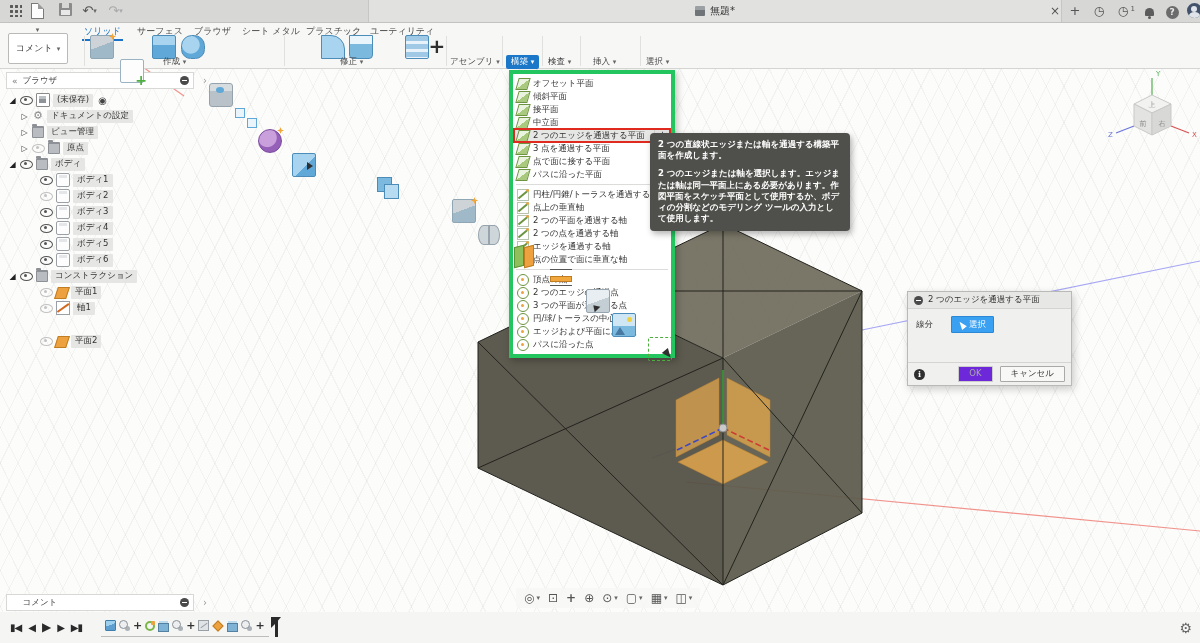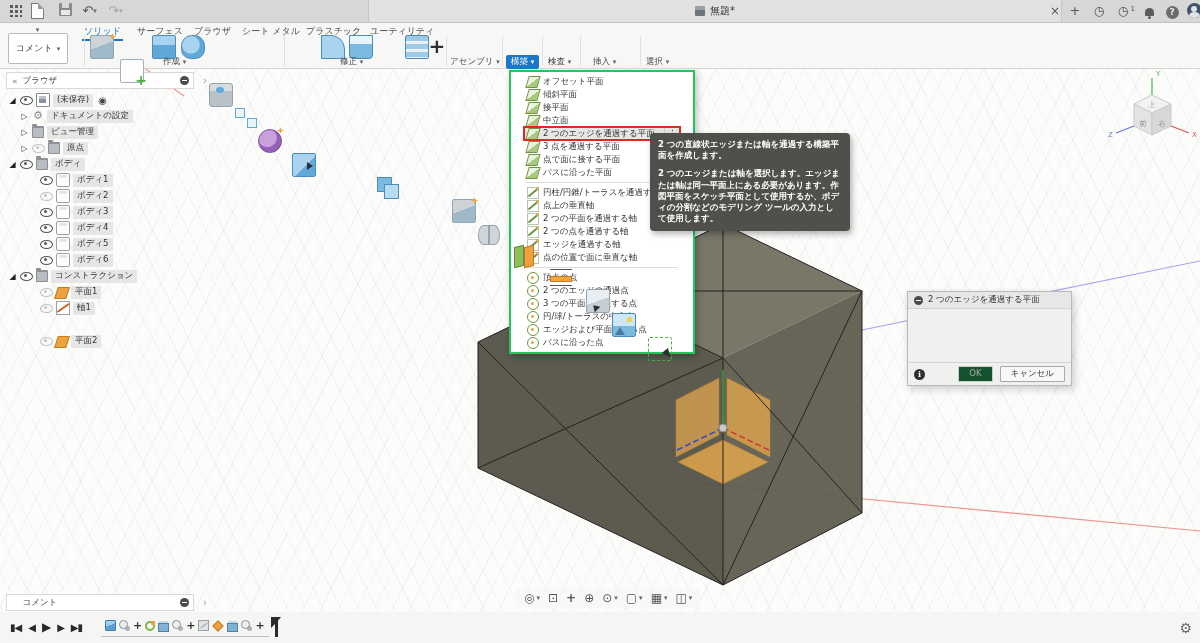--- a/index.html
+++ b/index.html
@@ -120,22 +120,22 @@
   .ic-body{background:#fdfdfd;border:1px solid #9aa0a5;border-radius:2px}
   .ic-body::after{content:"";position:absolute;left:2px;top:1px;right:2px;height:3px;background:#e3e7ea}
   .ic-plane{background:#eda23f;border:1px solid #c07d22;transform:skewX(-18deg);width:10px;height:10px;margin-top:1px}
   .ic-axis{background:#fff;border:1px solid #9aa0a5;position:relative}
   .ic-axis::after{content:"";position:absolute;left:-1px;top:5px;width:14px;height:1.5px;background:#d2691e;transform:rotate(-35deg)}
   .blabel{background:rgba(228,228,226,0.92);padding:0.5px 4px;font-size:8.5px;color:#333;border-radius:1px}
   .blabel.bold{font-weight:normal}
   .radio{font-size:10px;color:#444;margin-left:2px}
 
   
-  #menu{position:absolute;left:509px;top:70px;width:158px;background:#fff;border:2px solid #22c55e;
-        box-shadow:2px 3px 7px rgba(0,0,0,0.25);z-index:30;padding:3px 12px}
+  #menu{position:absolute;left:509px;top:70px;width:158px;background:#fff;border:4px solid #22c55e;
+        box-shadow:2px 3px 7px rgba(0,0,0,0.25);z-index:30;padding:3px 0}
   .mi{height:13px;line-height:13px;display:flex;align-items:center;gap:4px;padding:0 4px;font-size:8.5px;color:#333;position:relative}
   .mi .lbl{white-space:nowrap;overflow:hidden}
   .msep{height:1px;background:#dcdcda;margin:3px 3px}
   .mic{width:10px;height:10px;flex:none;position:relative}
   .mic-plane{background:linear-gradient(135deg,#eaf3df 0 50%,#a9c97e 50%);border:1px solid #6d9440;transform:skewX(-16deg)}
   .mic-axis{background:#fff;border:1px solid #b9c4ae}
   .mic-axis::after{content:"";position:absolute;left:-1px;top:4px;width:11px;height:1.5px;background:#6d9440;transform:rotate(-40deg)}
   .mic-axis::before{content:"";position:absolute;right:-1px;top:-1px;width:3px;height:3px;border-radius:50%;background:#eda23f}
   .mic-point{border:1px solid #6d9440;border-radius:50%;background:#fff}
   .mic-point::after{content:"";position:absolute;left:3px;top:3px;width:3px;height:3px;border-radius:50%;background:#eda23f}
@@ -158,21 +158,21 @@
   #dialog-title{height:16px;background:#e7e7e5;border-bottom:1px solid #d4d4d2;display:flex;align-items:center;gap:5px;padding:0 6px;color:#333}
   #dialog-body{padding:7px 8px;display:flex;align-items:center;gap:18px}
   #select-btn{background:#3aa0f2;color:#fff;border:1px solid #2a88d4;border-radius:1px;height:15px;display:inline-flex;
               align-items:center;gap:4px;padding:0 7px;font-size:8.5px}
   .cursor-ic{width:0;height:0;border-left:3.5px solid transparent;border-right:3.5px solid transparent;border-bottom:8px solid #fff;
              transform:rotate(-38deg);display:inline-block}
   #dialog-footer{position:absolute;left:0;right:0;bottom:0;height:22px;border-top:1px solid #d4d4d2;display:flex;align-items:center;padding:0 6px}
   .info-ic{width:11px;height:11px;border-radius:50%;background:#2f2f2f;color:#fff;font-size:8px;font-weight:bold;
            text-align:center;line-height:11px;font-family:"DejaVu Serif",serif}
   .dbtn{height:14px;line-height:13px;padding:0 10px;border-radius:1px;font-size:8.5px;margin-left:7px}
-  .dbtn.ok{background:#14532d;border:1px solid #cccccb;color:#a9a9a8;margin-left:auto}
+  .dbtn.ok{background:#6d28d9;border:1px solid #cccccb;color:#a9a9a8;margin-left:auto}
   .dbtn.cancel{background:#f8f8f7;border:1px solid #a9a9a7;color:#333}
 
   
   #navbar{position:absolute;left:516px;top:588px;height:20px;display:flex;align-items:center;gap:8px;z-index:22;
           color:#555;font-size:12px;background:rgba(247,247,246,0.85);padding:0 8px;border-radius:2px}
   #navbar .nv{display:inline-flex;align-items:center;gap:2px}
   #comment-hdr{position:absolute;left:6px;top:594px;width:186px;height:15px;background:#fff;border:1px solid #d8d8d6;
      display:flex;align-items:center;z-index:22;font-size:8.5px;color:#444}
   #timeline{position:absolute;left:10px;top:615px;height:24px;display:flex;align-items:center;z-index:22}
   .pb{color:#2a2a2a;font-size:10px;margin-right:7px;letter-spacing:-1px}
@@ -514,20 +514,27 @@
   <p>2 つの直線状エッジまたは軸を通過する構築平面を作成します。</p>
   <p>2 つのエッジまたは軸を選択します。エッジまたは軸は同一平面上にある必要があります。作図平面をスケッチ平面として使用するか、ボディの分割などのモデリング ツールの入力として使用します。</p>
 </div>
 <div id="tooltip-tail"></div>
 
 <div id="dialog">
   <div id="dialog-title">
     <span class="dotminus"></span>
     <span>2 つのエッジを通過する平面</span>
   </div>
+  <div id="dialog-body">
+    <span>線分</span>
+    <span id="select-btn">
+      <span class="cursor-ic"></span>
+      <span>選択</span>
+    </span>
+  </div>
   <div id="dialog-footer">
     <span class="info-ic">i</span>
     <span class="dbtn ok">OK</span>
     <span class="dbtn cancel">キャンセル</span>
   </div>
 </div>
 
 <div id="bottomstrip"></div>
 
 <div id="navbar">

